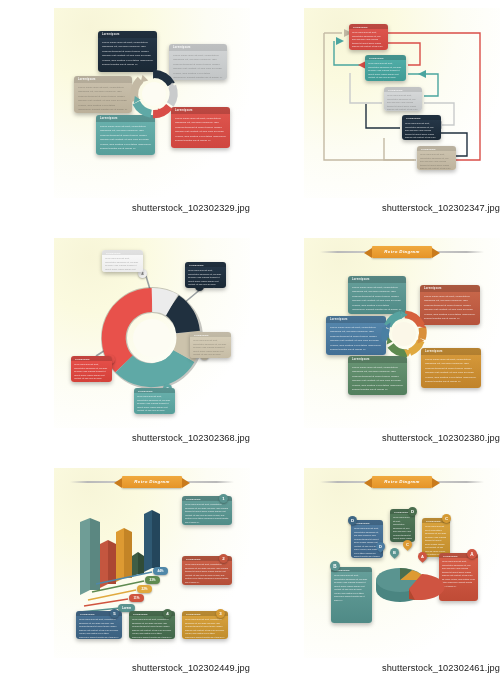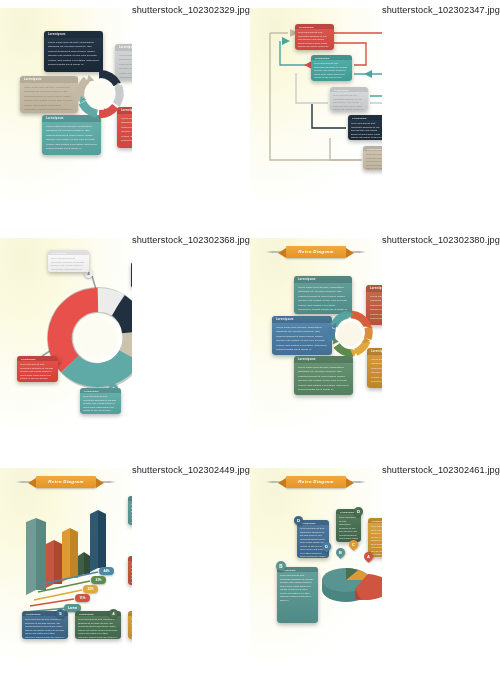--- a/index.html
+++ b/index.html
@@ -12,22 +12,22 @@
   }
   #grid {
     width: 500px; height: 700px;
     display: grid;
     grid-template-columns: 250px 250px;
     grid-template-rows: 230px 230px 240px;
   }
   .cell {
     position: relative;
     display: flex;
-    flex-direction: row;
-    align-items: flex-start;
+    flex-direction: column;
+    align-items: flex-end;
     justify-content: flex-start;
   }
   .thumb {
     position: relative;
     width: 196px; height: 190px;
     margin-top: 8px;
     background:
       radial-gradient(ellipse at 18% 10%, #f7f5d8 0%, #fbfadf 22%, #fdfdf4 52%, #ffffff 78%),
       linear-gradient(160deg, #f4f1cf 0%, #fcfbe8 40%, #ffffff 75%);
     overflow: hidden;

